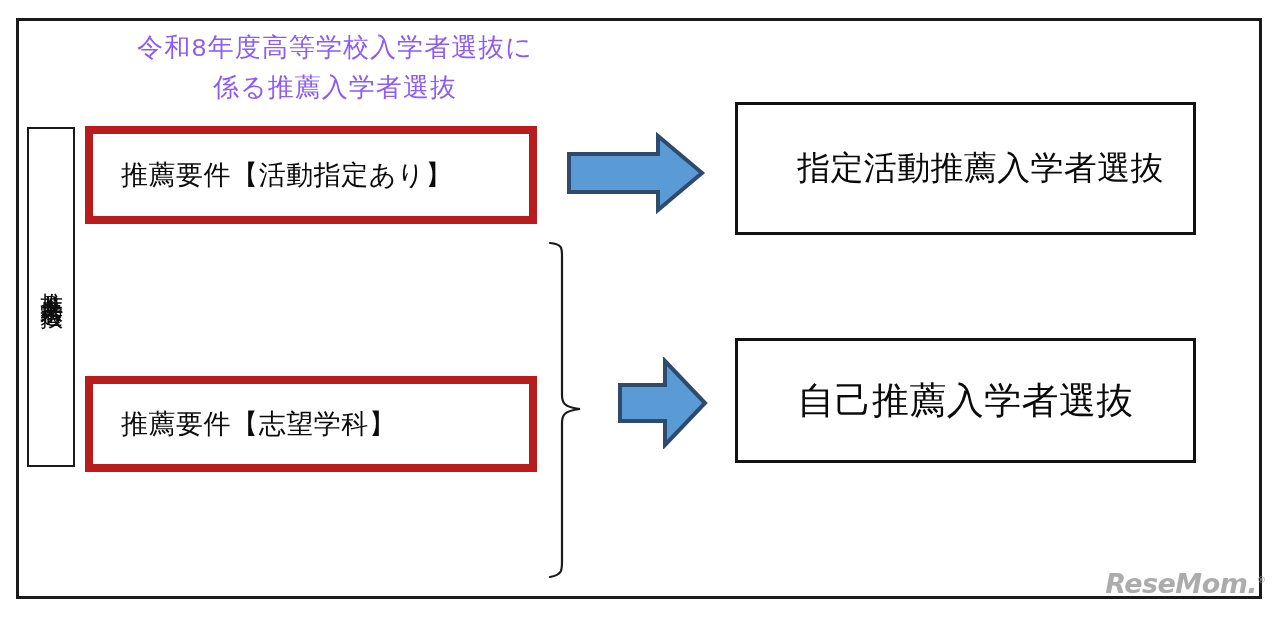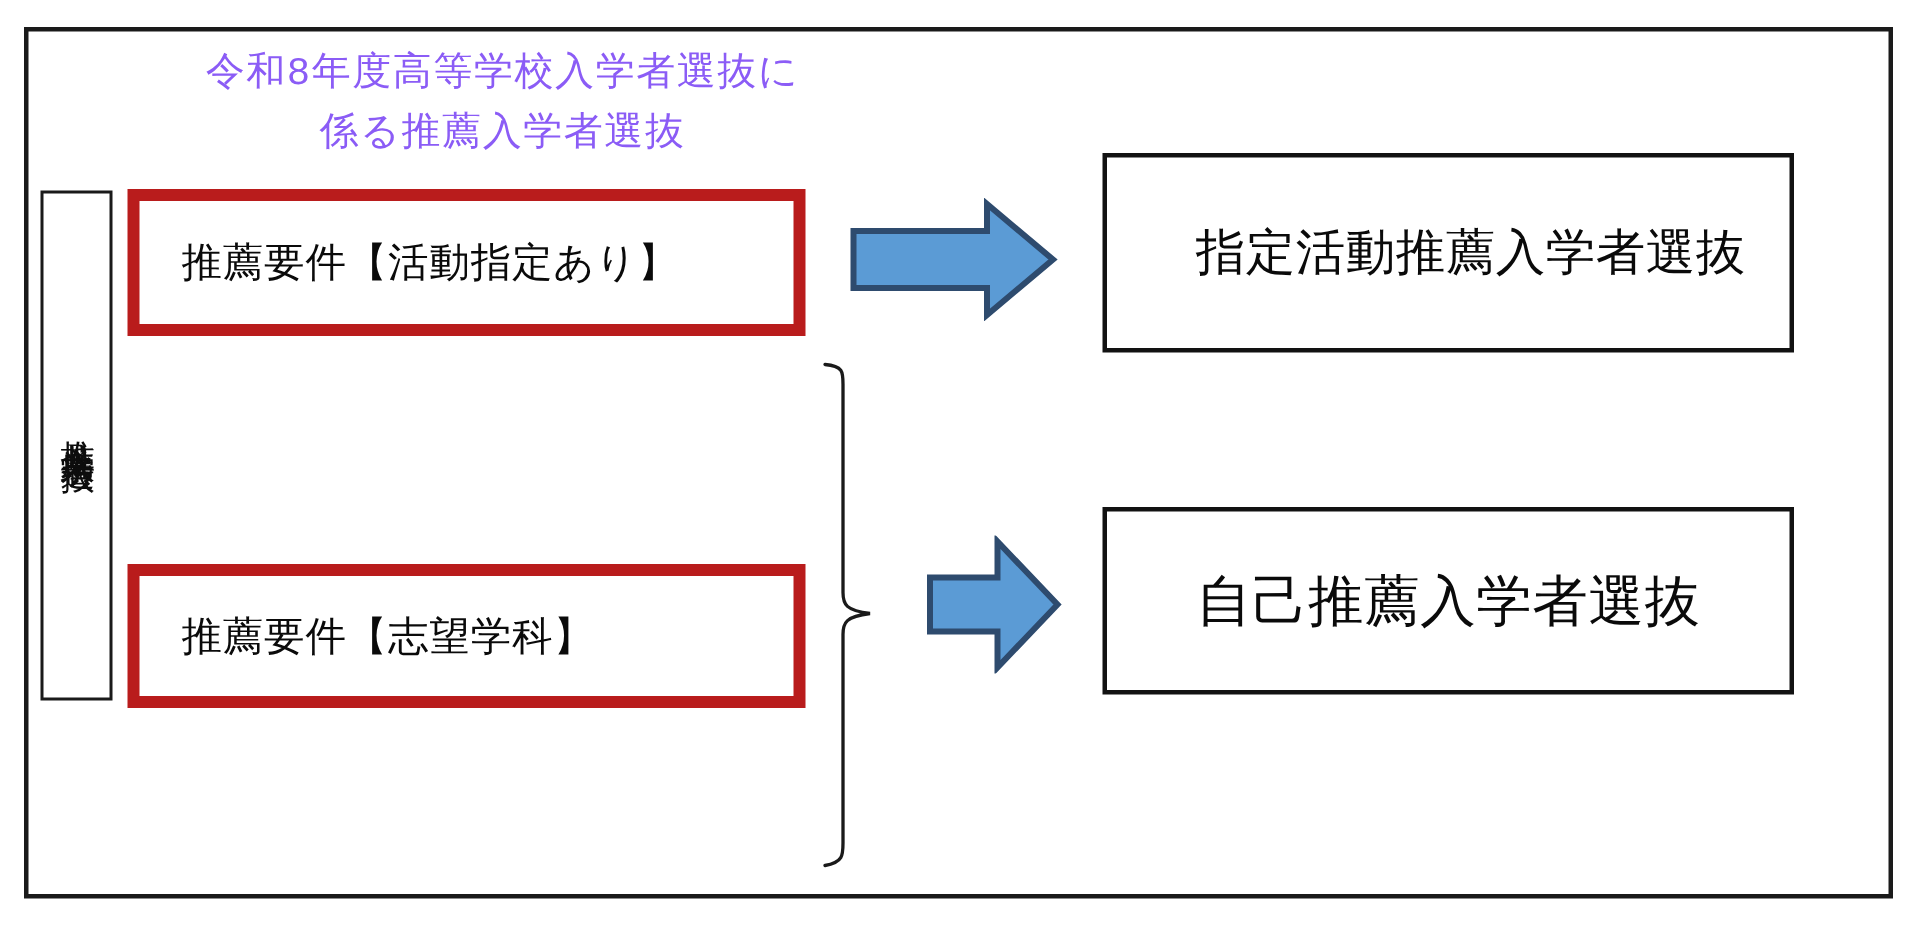--- a/index.html
+++ b/index.html
@@ -194,14 +194,17 @@
     <path d="M 3 28 L 48 28 L 48 4 L 88 46 L 48 88 L 48 64 L 3 64 Z" fill="#5B9BD5" stroke="#2E4B6E" stroke-width="4" stroke-linejoin="miter"></path>
   </svg>
 
   <div class="result-box" id="result-0">
     <span class="label">指定活動推薦入学者選抜</span>
   </div>
   <div class="result-box" id="result-1">
     <span class="label">自己推薦入学者選抜</span>
   </div>
 
+  <div id="watermark">
+    <span>ReseMom.</span><span class="tm">®</span>
+  </div>
 
 </div>
 
 </body></html>

